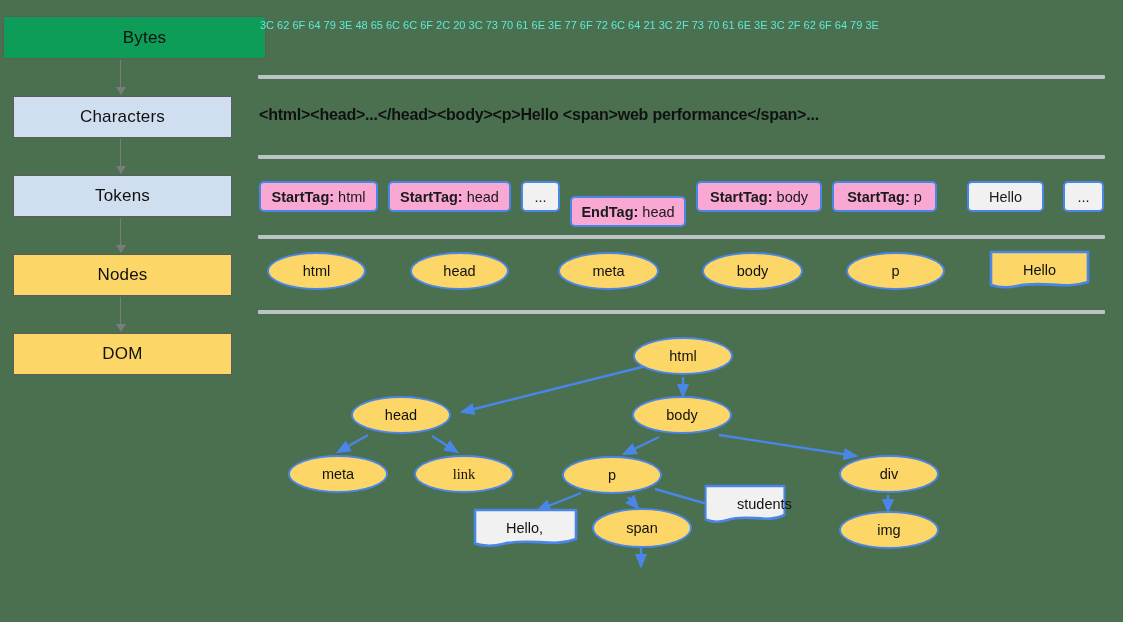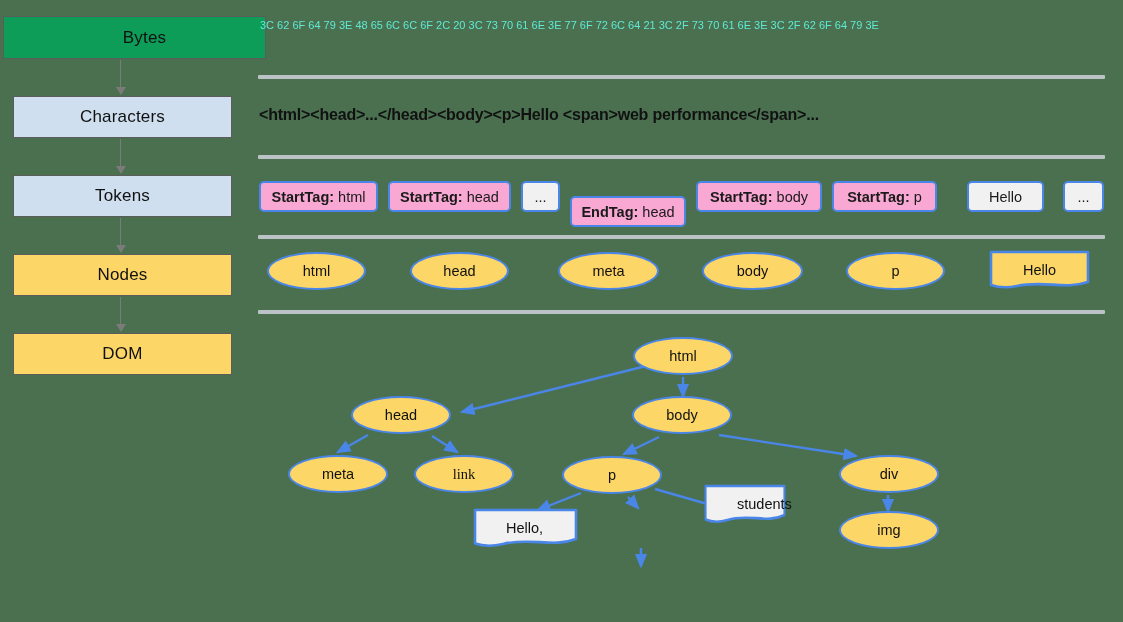--- a/index.html
+++ b/index.html
@@ -319,20 +319,23 @@
     <span>div</span>
   </div>
 
   <div class="tdoc" style="left:473px; top:508px; width:105px; height:40px;">
     <svg viewBox="0 0 105 40" preserveAspectRatio="none">
       <path d="M2,2 L103,2 L103,31 C80,40 58,29 30,36 C17,39 8,37.5 2,35.5 Z" fill="#f1f1f1" stroke="#4a86e8" stroke-width="2.6" stroke-linejoin="round"></path>
     </svg>
     <span>Hello,</span>
   </div>
 
+  <div class="tnode" style="left:592px; top:508px; width:100px; height:40px;">
+    <span>span</span>
+  </div>
 
   <div class="tdoc" style="left:704px; top:484px; width:82px; height:40px;">
     <svg viewBox="0 0 105 40" preserveAspectRatio="none">
       <path d="M2,2 L103,2 L103,31 C80,40 58,29 30,36 C17,39 8,37.5 2,35.5 Z" fill="#f1f1f1" stroke="#4a86e8" stroke-width="2.6" stroke-linejoin="round"></path>
     </svg>
     <span>students</span>
   </div>
 
   <div class="tnode" style="left:839px; top:511px; width:100px; height:38px;">
     <span>img</span>

